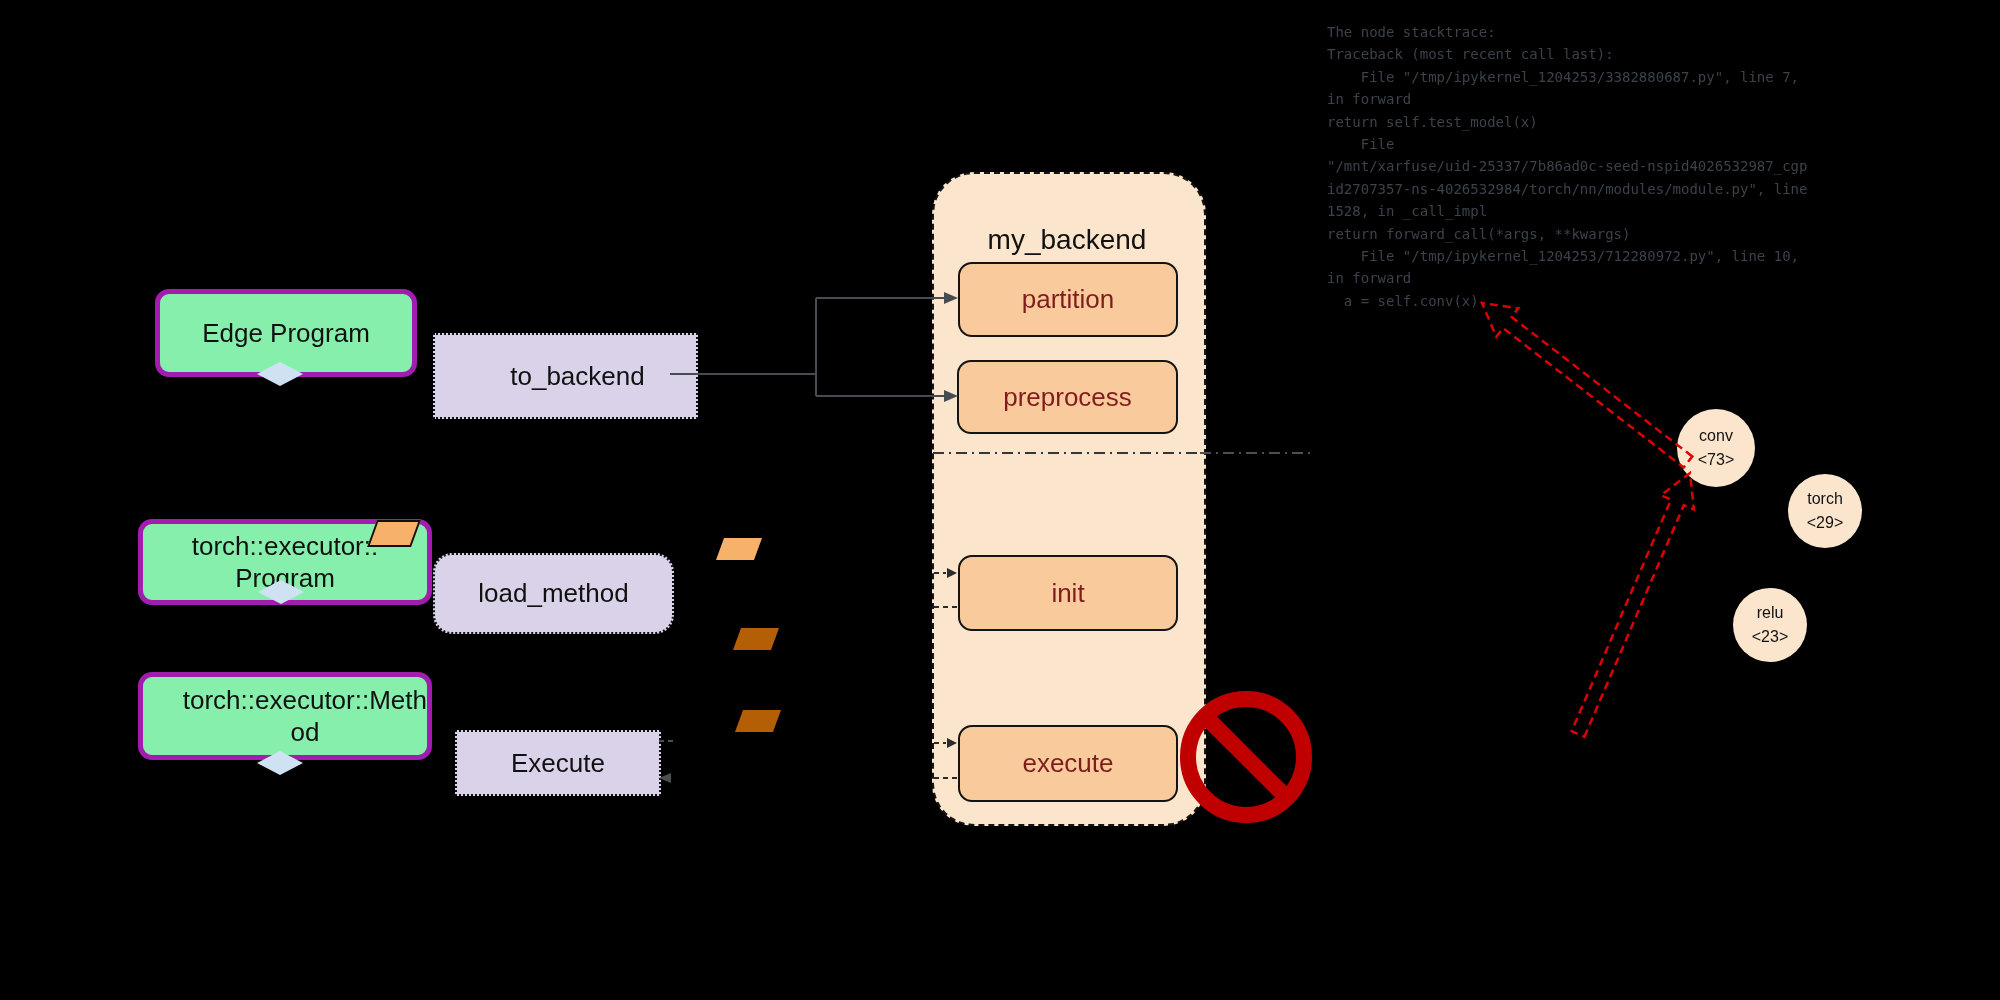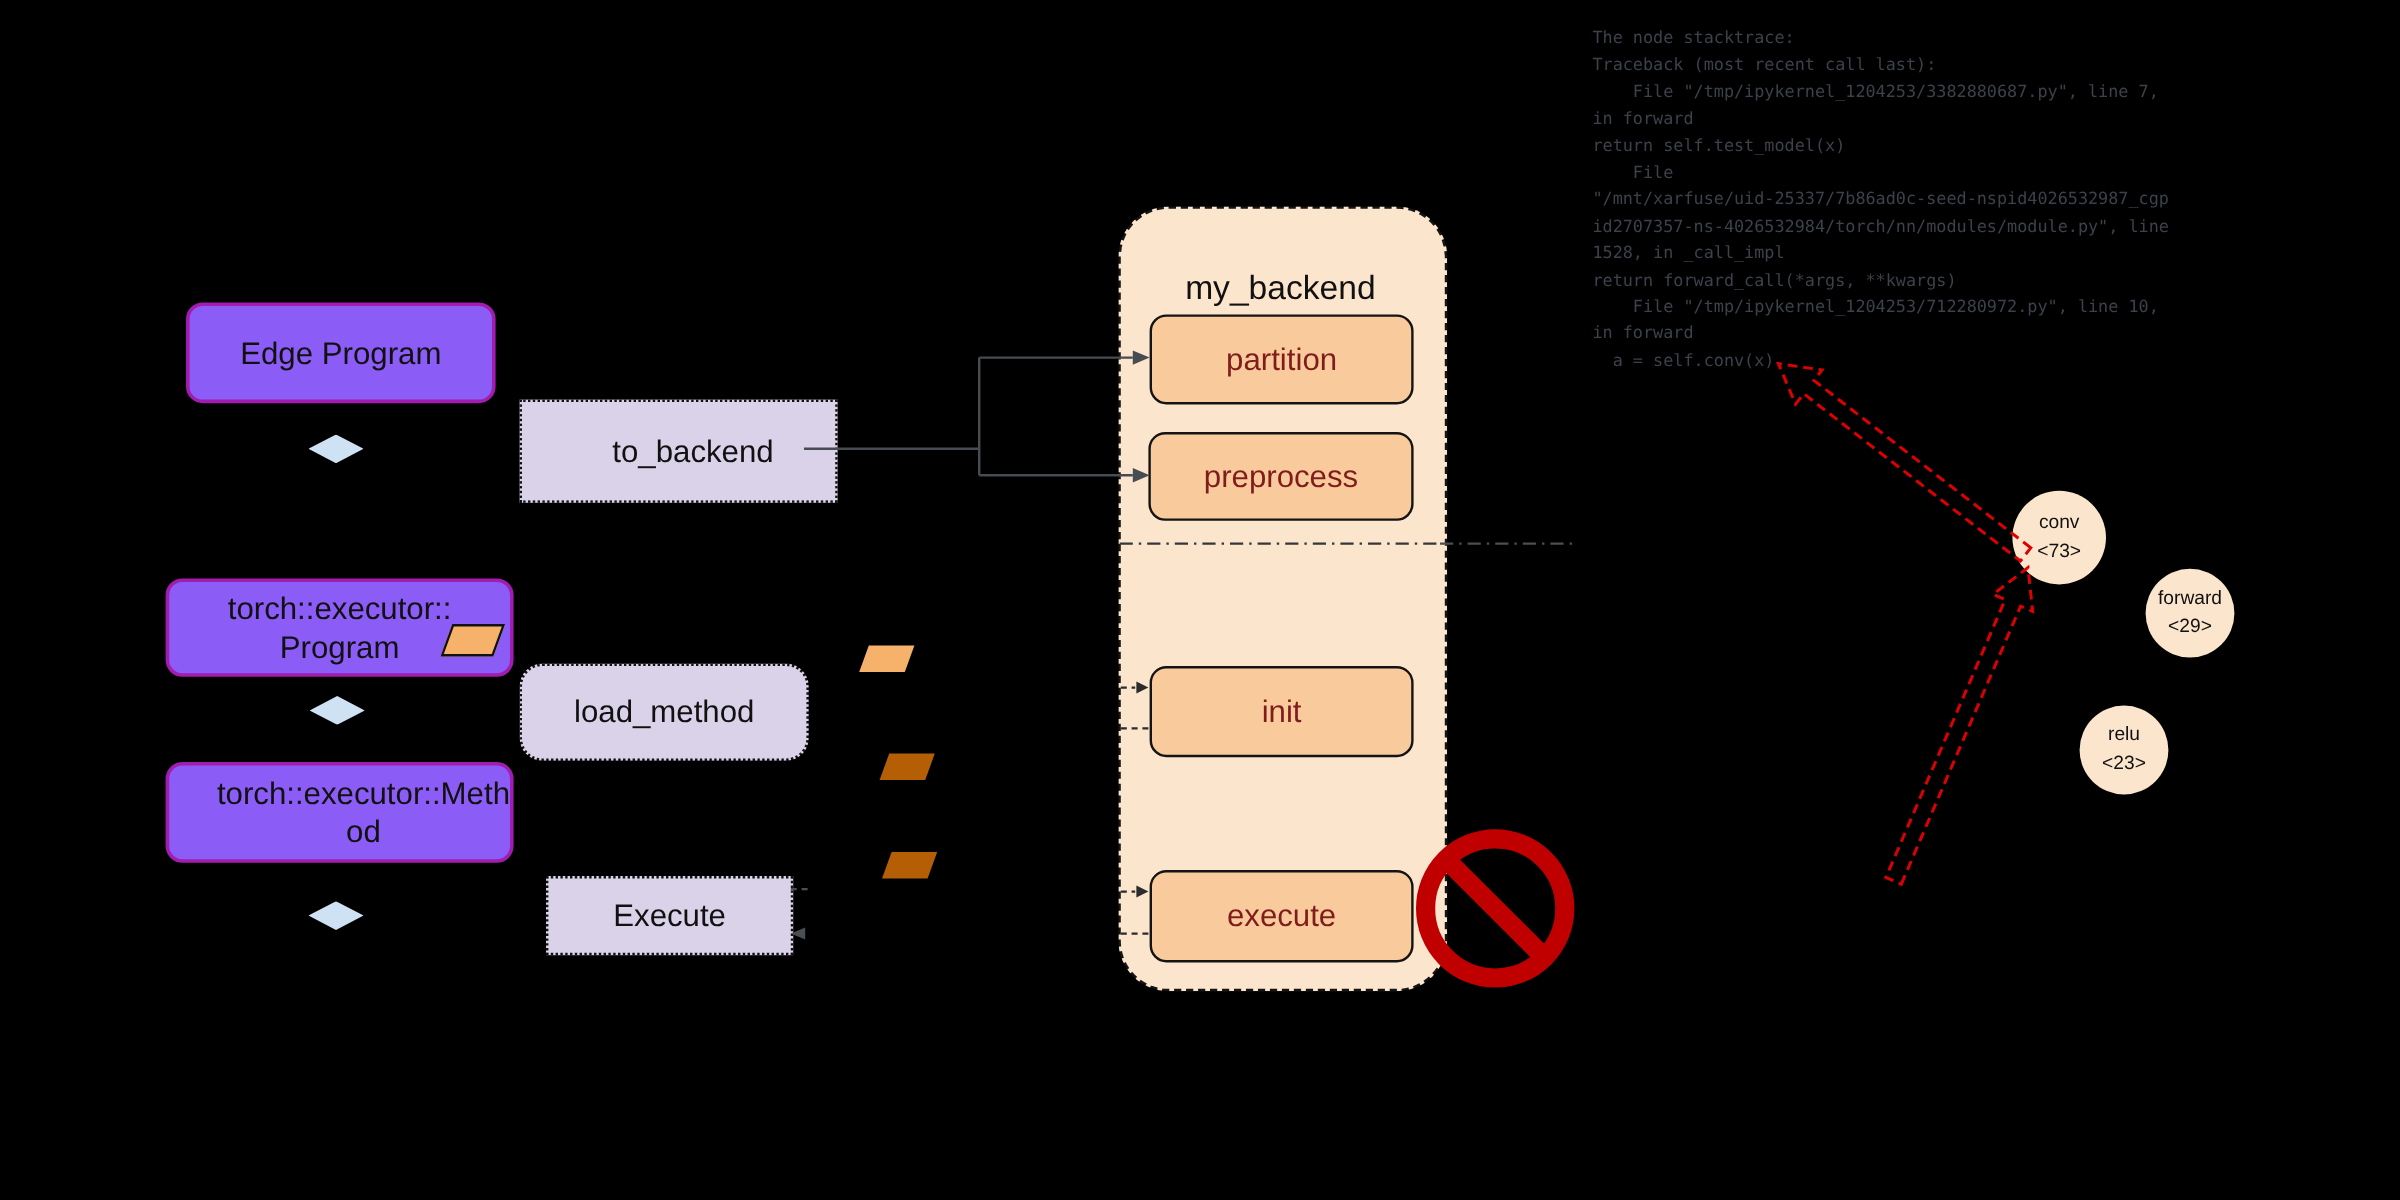--- a/index.html
+++ b/index.html
@@ -1,22 +1,22 @@
 <!DOCTYPE html>
 <html><head>
 <meta charset="utf-8">
 <style>
   html,body{margin:0;padding:0;background:#000;}
   .stage{position:relative;width:2000px;height:1000px;background:#000;overflow:hidden;
          font-family:"Liberation Sans",sans-serif;}
   .abs{position:absolute;}
   
-  .pbox{background:#8b5cf6;border:3px solid #a21caf;border-radius:14px;color:#111;
+  .pbox{background:#86efac;border:5px solid #a21caf;border-radius:14px;color:#111;
         display:flex;align-items:center;justify-content:center;text-align:center;
-        font-size:26px;line-height:32px;z-index:3;}
+        font-size:26px;line-height:32px;z-index:3;margin-top:37px;}
   
   .dbox{background:#d9d2e9;border:2px dotted #121212;color:#111;
         display:flex;align-items:center;justify-content:center;text-align:center;
         font-size:26px;z-index:3;}
   .multiline{white-space:pre-line;}
   
   .diamond{background:#cfe2f3;clip-path:polygon(50% 0,100% 50%,50% 100%,0 50%);z-index:3;}
   
   .backend{background:#fce5cd;border:2px dashed #151515;border-radius:42px;z-index:2;}
   .backend-title{color:#111;font-size:28px;text-align:center;z-index:3;margin-top:32px;}
@@ -88,21 +88,21 @@
   </div>
   <div class="abs stagebox" style="left:958px;top:725px;width:216px;height:73px;">
     <span>execute</span>
   </div>
 
   <div class="abs gnode" style="left:1677px;top:409px;width:78px;height:78px;">
     <span>conv</span>
     <span>&lt;73&gt;</span>
   </div>
   <div class="abs gnode" style="left:1788px;top:474px;width:74px;height:74px;">
-    <span>forward</span>
+    <span>torch</span>
     <span>&lt;29&gt;</span>
   </div>
   <div class="abs gnode" style="left:1733px;top:588px;width:74px;height:74px;">
     <span>relu</span>
     <span>&lt;23&gt;</span>
   </div>
 
   <div class="abs trace" style="left:1327px;top:21px;">The node stacktrace:
 Traceback (most recent call last):
     File "/tmp/ipykernel_1204253/3382880687.py", line 7,

